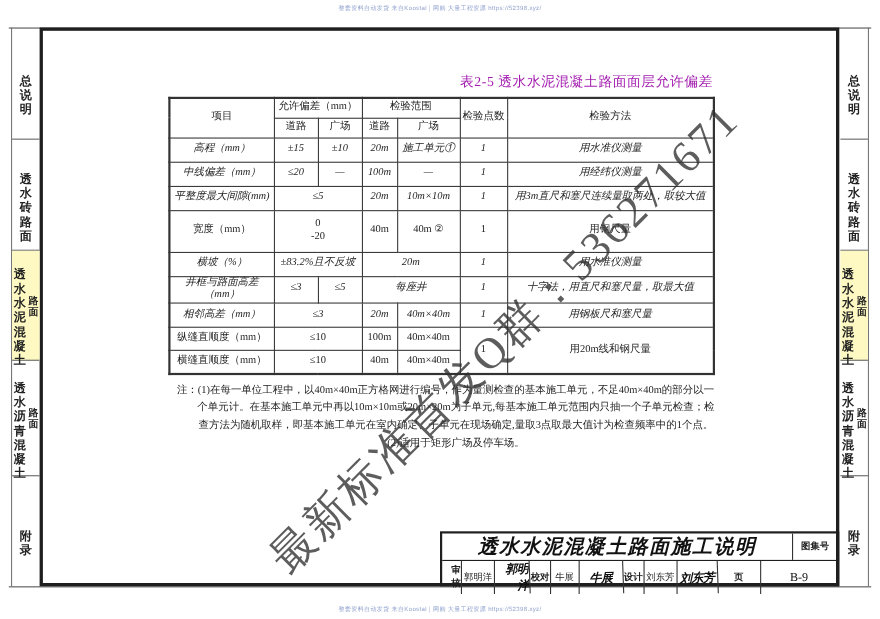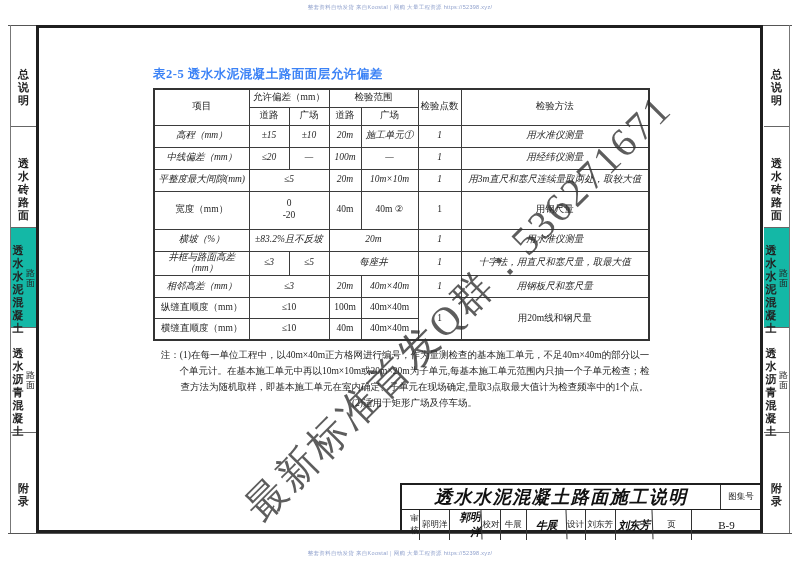--- a/index.html
+++ b/index.html
@@ -11,48 +11,48 @@
 
   
   .frame { position:absolute; left:36px; top:25px; width:727px; height:508px; border:3px solid #1f1f1f; background:transparent; }
 
   
   .side { position:absolute; top:25px; width:26px; height:508px; display:flex; flex-direction:column; }
   .side.left  { left:10px;  border-left:1px solid #777; }
   .side.right { left:764px; border-right:1px solid #777; }
   .side-cell { position:relative; border-bottom:1px solid #666; display:flex; align-items:center; justify-content:center; }
   .side-cell:last-child { border-bottom:none; }
-  .side-cell.active { background:#14b8a6; }
+  .side-cell.active { background:#fef9c3; }
   .vtext { width:13px; font-size:11px; line-height:13px; text-align:center; word-break:break-all; color:#222; font-weight:bold;margin-top:24px; }
-  .vsub  { width:10px; font-size:9px;  line-height:10px; text-align:center; word-break:break-all; color:#222; margin-left:1px; font-weight:normal; }
+  .vsub  { width:10px; font-size:9px;  line-height:10px; text-align:center; word-break:break-all; color:#222; margin-left:1px; font-weight:bold; }
   .h1{height:102px}.h2{height:101px}.h3{height:100px}.h4{height:105px}.h5{height:99px}
 
   
-  .tbl-title { position:absolute; left:153px; top:66px; width:495px; text-align:left;
-    font-size:12.5px; font-weight:bold; letter-spacing:0.5px; color:#3b82f6; }
+  .tbl-title { position:absolute; left:153px; top:66px; width:495px; text-align:right;
+    font-size:12.5px; font-weight:normal; letter-spacing:0.5px; color:#a21caf; }
   table.dev { position:absolute; left:153px; top:88px; border-collapse:collapse; table-layout:fixed;
     width:495px; border:2px solid #333; background:transparent; }
   table.dev td, table.dev th { border:1px solid #3b3b3b; font-size:9.5px; font-weight:normal;
     text-align:center; vertical-align:middle; padding:0 1px; white-space:pre-line; color:#1e1e1e; line-height:1.25; }
   tr.rh  { height:18px; } tr.r22 { height:22px;font-style:italic; } tr.r38 { height:38px; } tr.r21 { height:21px; }
 
   
   .notes { position:absolute; left:148px; top:347px; width:514px; font-size:9.5px; line-height:16px; color:#1e1e1e; }
   .notes .ln { white-space:nowrap;text-align:center; }
   .notes .ind { padding-left:19px; }
 
   
   .tblock { position:absolute; left:400px; top:483px; width:363px; height:50px; border:2px solid #1f1f1f;
     display:flex; flex-direction:column; background:transparent; }
   .tb-row1 { display:flex; height:28px; border-bottom:1.5px solid #1f1f1f; }
   .tb-row2 { display:flex; flex:1;text-align:right; }
   .tb-cell { border-right:1px solid #333; display:flex; align-items:center; justify-content:center; overflow:hidden; }
   .tb-cell:last-child { border-right:none; }
   .dw-title { flex:1; font-size:18px; font-weight:bold; letter-spacing:1.5px; color:#111;font-style:italic; }
-  .lab  { font-size:8.5px; color:#222; }
+  .lab  { font-size:8.5px; color:#222;font-weight:bold; }
   .name { font-size:8.5px; color:#222; }
   .val  { font-size:11px; color:#111; }
   .sig  { font-size:11px; font-style:italic; font-weight:bold; color:#101010; transform:rotate(-2deg); letter-spacing:-0.5px; }
 
   
   .wm-line { position:absolute; left:0; width:800px; text-align:center; font-size:5.5px;
     color:#91a2cd; font-family:"Liberation Sans","DejaVu Sans",sans-serif; letter-spacing:0.3px; }
   .wm-diag { position:absolute; left:233px; top:494px; transform-origin:0 0; transform:rotate(-45deg);
     font-size:40px; letter-spacing:3px; white-space:nowrap; color:rgba(48,48,48,0.78);
     font-weight:500; z-index:9; pointer-events:none; }

